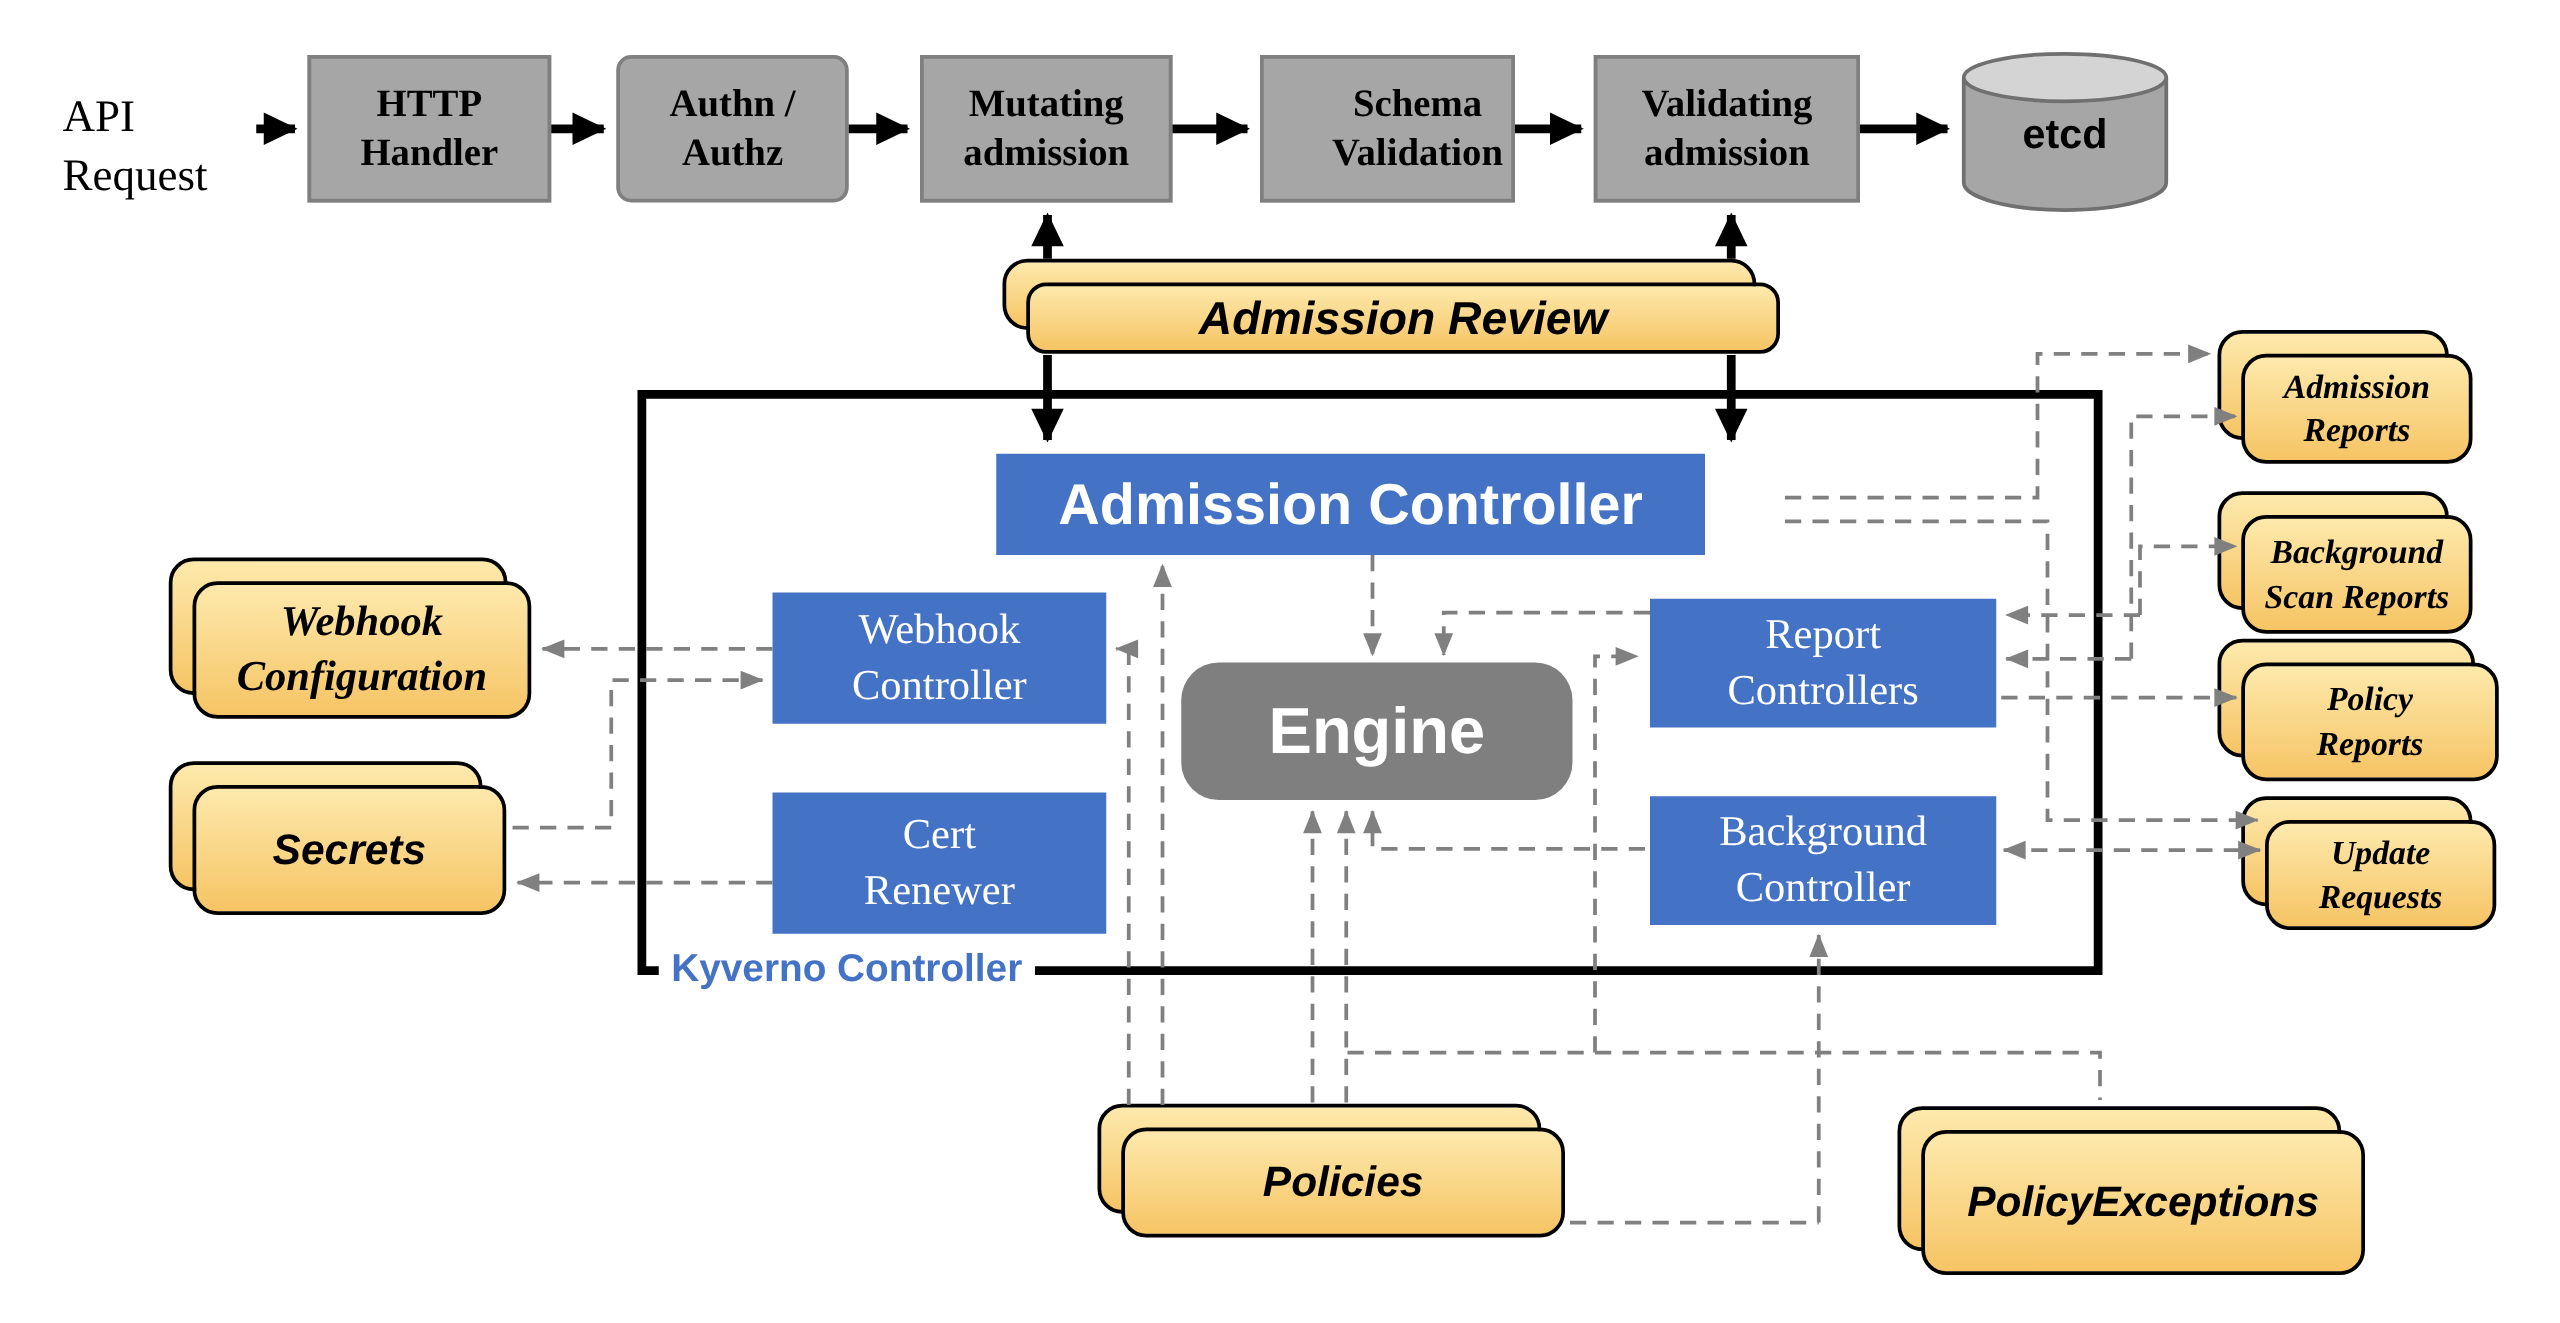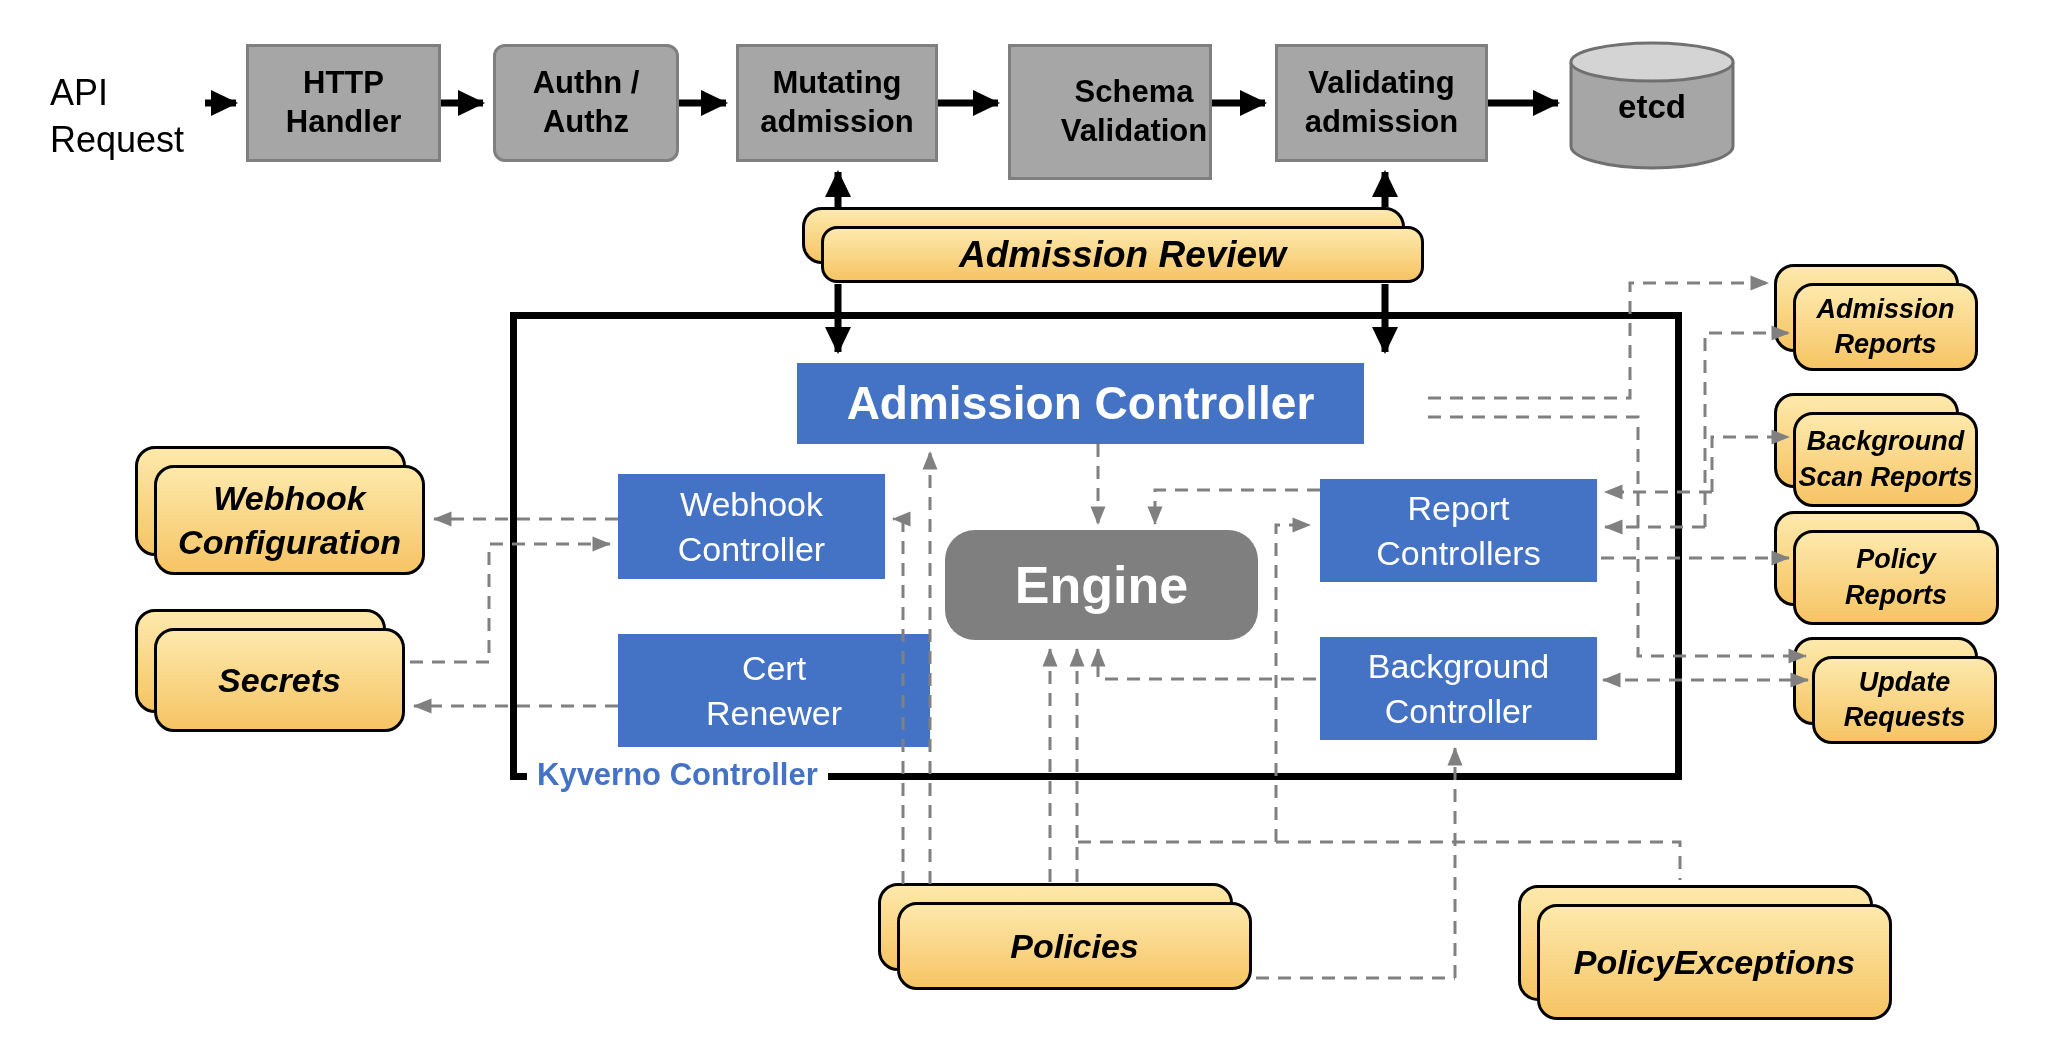--- a/index.html
+++ b/index.html
@@ -11,21 +11,21 @@
     --c-yellow-bottom:#F6C464;
     --c-line:#808080;
     --c-black:#000000;
   }
   html,body{margin:0;padding:0;background:#ffffff;}
   #canvas{
     position:relative;width:2048px;height:1058px;background:#ffffff;overflow:hidden;
     font-family:"Liberation Sans", sans-serif;
   }
   .abs{position:absolute;box-sizing:border-box;}
-  .txt{white-space:pre-line;}
+  .txt{white-space:pre-line;font-family:Liberation Serif, serif;}
   
   .stage{
     background:var(--c-gray-fill);border:3px solid var(--c-gray-border);
     display:flex;align-items:center;justify-content:center;text-align:center;
     font-weight:bold;font-size:31px;line-height:1.25;color:#000;
   }
   
   .bluebox{
     background:var(--c-blue);color:#fff;display:flex;align-items:center;justify-content:center;
     text-align:center;font-size:34px;line-height:1.3;
@@ -74,21 +74,21 @@
 
   <div class="abs plain-label txt" style="left:50px;top:70px;width:190px;">API
 Request</div>
 
   <div class="abs stage txt" style="left:246px;top:44px;width:195px;height:118px;">HTTP
 Handler</div>
   <div class="abs stage txt" style="left:493px;top:44px;width:186px;height:118px;border-radius:12px;">Authn /
 Authz</div>
   <div class="abs stage txt" style="left:736px;top:44px;width:202px;height:118px;">Mutating
 admission</div>
-  <div class="abs stage txt" style="left:1008px;top:44px;width:204px;height:136px;padding-left:48px;">Schema
+  <div class="abs stage txt" style="left:1008px;top:44px;width:204px;height:118px;padding-left:48px;">Schema
 Validation</div>
   <div class="abs stage txt" style="left:1275px;top:44px;width:213px;height:118px;">Validating
 admission</div>
 
   <svg class="abs" style="left:1568px;top:40px;" width="168" height="132" viewBox="0 0 168 132">
     <path d="M3,22 L3,106 A81,22 0 0 0 165,106 L165,22" fill="#A6A6A6" stroke="#707070" stroke-width="3"></path>
     <ellipse cx="84" cy="22" rx="81" ry="19" fill="#D4D4D4" stroke="#707070" stroke-width="3"></ellipse>
   </svg>
   <div class="abs etcd-label" style="left:1568px;top:72px;width:168px;height:70px;">etcd</div>
 
@@ -96,21 +96,21 @@
     <div class="card back"></div>
     <div class="card front fs37" style="border-radius:16px;">Admission Review</div>
   </div>
 
   <div class="abs kyverno-border" style="left:510px;top:312px;width:1172px;height:468px;"></div>
   <div class="abs kyverno-label" style="left:527px;top:752px;height:46px;">Kyverno Controller</div>
 
   <div class="abs bluebox title" style="left:797px;top:363px;width:567px;height:81px;">Admission Controller</div>
   <div class="abs bluebox txt" style="left:618px;top:474px;width:267px;height:105px;">Webhook
 Controller</div>
-  <div class="abs bluebox txt" style="left:618px;top:634px;width:312px;height:113px;">Cert
+  <div class="abs bluebox txt" style="left:618px;top:634px;width:267px;height:113px;">Cert
 Renewer</div>
   <div class="abs engine" style="left:945px;top:530px;width:313px;height:110px;">Engine</div>
   <div class="abs bluebox txt" style="left:1320px;top:479px;width:277px;height:103px;">Report
 Controllers</div>
   <div class="abs bluebox txt" style="left:1320px;top:637px;width:277px;height:103px;">Background
 Controller</div>
 
   <div class="stack" style="left:154px;top:465px;width:271px;height:110px;">
     <div class="card back"></div>
     <div class="card front fs34 txt">Webhook

